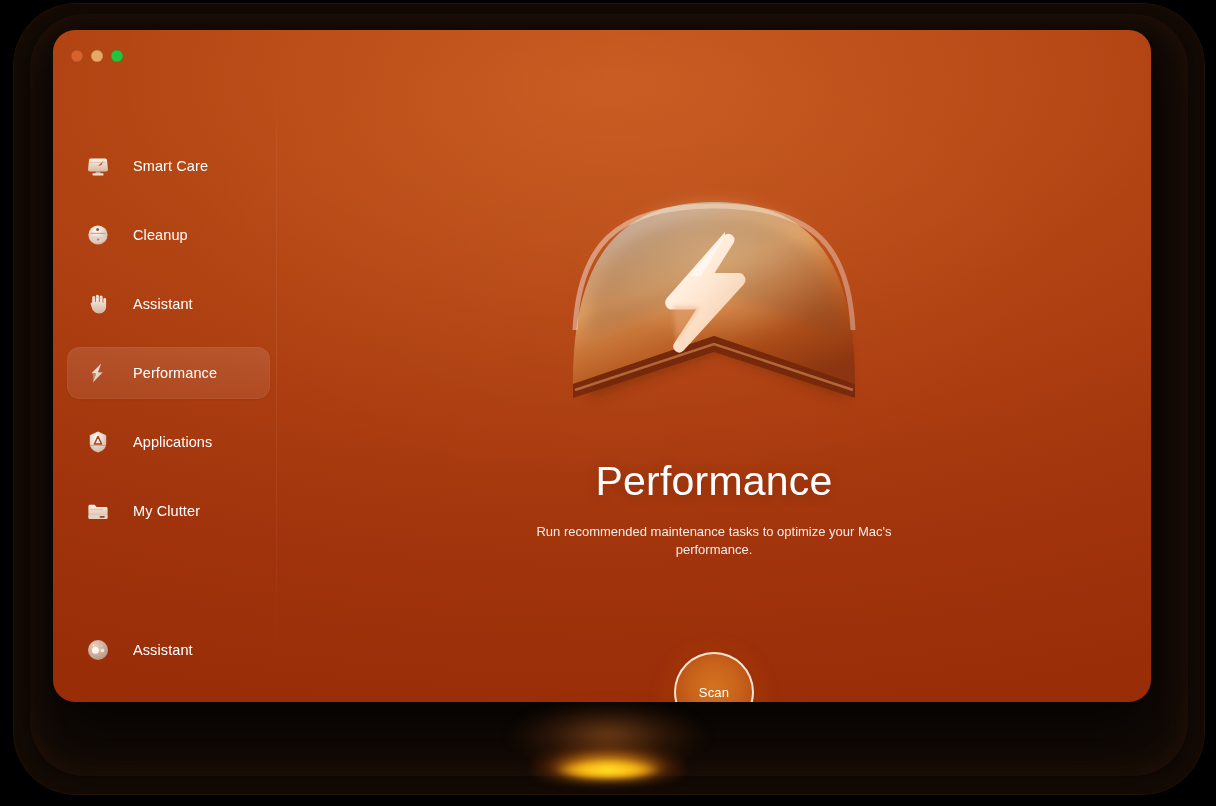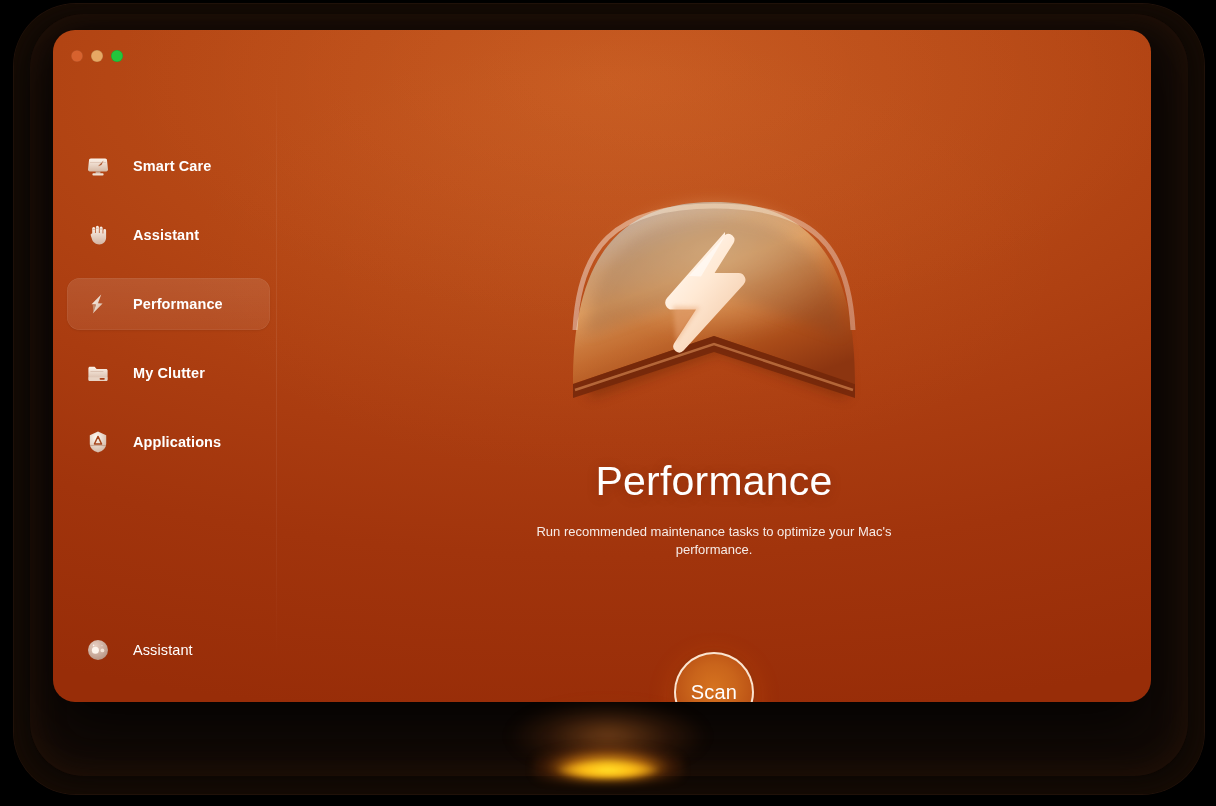--- a/index.html
+++ b/index.html
@@ -85,21 +85,21 @@
     position:absolute; right:0; top:40px; bottom:40px;
     width:1px;
     background:linear-gradient(to bottom,
       rgba(255,255,255,0) 0%,
       rgba(255,255,255,.055) 18%,
       rgba(255,255,255,.075) 50%,
       rgba(255,255,255,.04) 82%,
       rgba(255,255,255,0) 100%);
   }
 
-  .nav-top { position:absolute; left:14px; top:110px; width:203px;font-weight:bold; }
+  .nav-top { position:absolute; left:14px; top:110px; width:203px; }
 
   .nav-item {
     position:relative;
     display:flex; align-items:center;
     height:52px;
     padding-left:16px;
     border-radius:13px;
     cursor:default;
   }
   .nav-item + .nav-item { margin-top:17px; }
@@ -182,21 +182,21 @@
     background:radial-gradient(circle at 50% 44%,
       #d5721f 0%,
       #c9641b 38%,
       #b94f14 72%,
       #a83f0e 100%);
     box-shadow:
       inset 0 0 0 2px rgba(255,240,225,.92),
       0 6px 26px rgba(255,120,20,.32),
       0 2px 8px rgba(0,0,0,.22);
     font-family:"Liberation Sans", sans-serif;
-    font-size:20px;
+    font-size:13px;
     color:#ffffff;
     letter-spacing:.2px;
   }
 
   
   .flame {
     position:absolute;
     left:50%; top:700px;
     transform:translateX(-50%);
     width:230px; height:104px;
@@ -260,20 +260,38 @@
               <path d="M5 8.2c0-1 .8-1.8 1.8-1.8h14.4c1 0 1.8.8 1.8 1.8l1 9.3c.1 1-.7 1.9-1.8 1.9H5.8c-1.1 0-1.9-.9-1.8-1.9z" fill="url(#gMon)"></path>
               <rect x="11.6" y="19.4" width="4.8" height="2.4" fill="#c9a894"></rect>
               <rect x="8.4" y="21.3" width="11.2" height="2.1" rx="1" fill="#efe0d3"></rect>
               <path d="M19.6 8.4l-5.6 5.8 3.4-1.1z" fill="#a43f12" opacity=".85"></path>
               <path d="M6 10.4h16" stroke="#c9a18a" stroke-width=".7" opacity=".6"></path>
             </svg>
           </span>
           <span class="nav-label">Smart Care</span>
         </div>
 
+        <div class="nav-item">
+          <span class="nav-icon">
+            <svg width="28" height="28" viewBox="0 0 28 28">
+              <defs>
+                <radialGradient id="gBro" cx=".42" cy=".3" r=".8">
+                  <stop offset="0" stop-color="#fffaf4"></stop>
+                    <stop offset="1" stop-color="#cdb0a0"></stop>
+                </radialGradient>
+              </defs>
+              <circle cx="14" cy="14" r="9.6" fill="url(#gBro)"></circle>
+              <path d="M5.2 15.6h17.6a9.6 9.6 0 0 1-17.6 0z" fill="#e6d0c1" opacity=".8"></path>
+              <path d="M6.6 12.4h14.8" stroke="#b8937f" stroke-width="1.2" opacity=".75"></path>
+              <circle cx="13.6" cy="8.6" r="1.5" fill="#8f5a3e"></circle>
+              <circle cx="14.2" cy="18.6" r="1.1" fill="#9e6a4c" opacity=".8"></circle>
+            </svg>
+          </span>
+          <span class="nav-label">Cleanup</span>
+        </div>
 
         <div class="nav-item">
           <span class="nav-icon">
             <svg width="28" height="28" viewBox="0 0 28 28">
               <defs>
                 <linearGradient id="gHand" x1="0" y1="0" x2="0" y2="1">
                   <stop offset="0" stop-color="#fff6ee"></stop>
                     <stop offset="1" stop-color="#d4b5a3"></stop>
                 </linearGradient>
               </defs>
@@ -297,49 +315,49 @@
               <path d="M8.8 15l3.2.3-2.6 7.4z" fill="#c49a7e" opacity=".8"></path>
             </svg>
           </span>
           <span class="nav-label">Performance</span>
         </div>
 
         <div class="nav-item">
           <span class="nav-icon">
             <svg width="28" height="28" viewBox="0 0 28 28">
               <defs>
+                <radialGradient id="gApp" cx=".4" cy=".28" r=".85">
+                  <stop offset="0" stop-color="#fffaf3"></stop>
+                    <stop offset="1" stop-color="#cdaf9d"></stop>
+                </radialGradient>
+              </defs>
+              <path d="M14 3.6l8.2 3.6v8.3c0 4.6-3.5 7.7-8.2 8.9-4.7-1.2-8.2-4.3-8.2-8.9V7.2z" fill="url(#gApp)"></path>
+              <path d="M14 8.4l3.6 7.6h-7.2z" fill="none" stroke="#a5431a" stroke-width="1.4" stroke-linejoin="round"></path>
+              <path d="M6 17.4h16" stroke="#b07f64" stroke-width="1" opacity=".55"></path>
+            </svg>
+          </span>
+          <span class="nav-label">Applications</span>
+        </div>
+
+        <div class="nav-item">
+          <span class="nav-icon">
+            <svg width="28" height="28" viewBox="0 0 28 28">
+              <defs>
                 <linearGradient id="gFol" x1="0" y1="0" x2="0" y2="1">
                   <stop offset="0" stop-color="#fdf2e8"></stop>
                     <stop offset="1" stop-color="#d2b4a1"></stop>
                 </linearGradient>
               </defs>
               <path d="M4.4 9.4c0-.9.7-1.6 1.6-1.6h4.6l2 2.2h9.4c.9 0 1.6.7 1.6 1.6v8.8c0 .9-.7 1.6-1.6 1.6H6c-.9 0-1.6-.7-1.6-1.6z" fill="url(#gFol)"></path>
               <path d="M4.6 18.2h18.8v2.2c0 .9-.7 1.6-1.6 1.6H6.2c-.9 0-1.6-.7-1.6-1.6z" fill="#e7d3c4"></path>
               <rect x="15.6" y="18.9" width="5.2" height="1.8" rx=".9" fill="#a93f15"></rect>
               <path d="M6.4 12.4h13" stroke="#bb9783" stroke-width=".7" opacity=".6"></path>
             </svg>
           </span>
           <span class="nav-label">My Clutter</span>
-        </div>
-
-        <div class="nav-item">
-          <span class="nav-icon">
-            <svg width="28" height="28" viewBox="0 0 28 28">
-              <defs>
-                <radialGradient id="gApp" cx=".4" cy=".28" r=".85">
-                  <stop offset="0" stop-color="#fffaf3"></stop>
-                    <stop offset="1" stop-color="#cdaf9d"></stop>
-                </radialGradient>
-              </defs>
-              <path d="M14 3.6l8.2 3.6v8.3c0 4.6-3.5 7.7-8.2 8.9-4.7-1.2-8.2-4.3-8.2-8.9V7.2z" fill="url(#gApp)"></path>
-              <path d="M14 8.4l3.6 7.6h-7.2z" fill="none" stroke="#a5431a" stroke-width="1.4" stroke-linejoin="round"></path>
-              <path d="M6 17.4h16" stroke="#b07f64" stroke-width="1" opacity=".55"></path>
-            </svg>
-          </span>
-          <span class="nav-label">Applications</span>
         </div>
 
       </div>
 
       <div class="nav-bottom">
         <div class="nav-item">
           <span class="nav-icon">
             <svg width="28" height="28" viewBox="0 0 28 28">
               <defs>
                 <radialGradient id="gOrb" cx=".38" cy=".3" r=".85">

